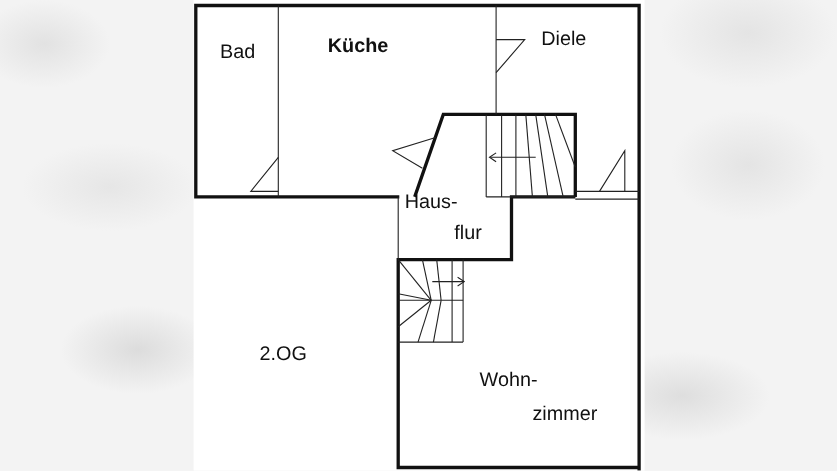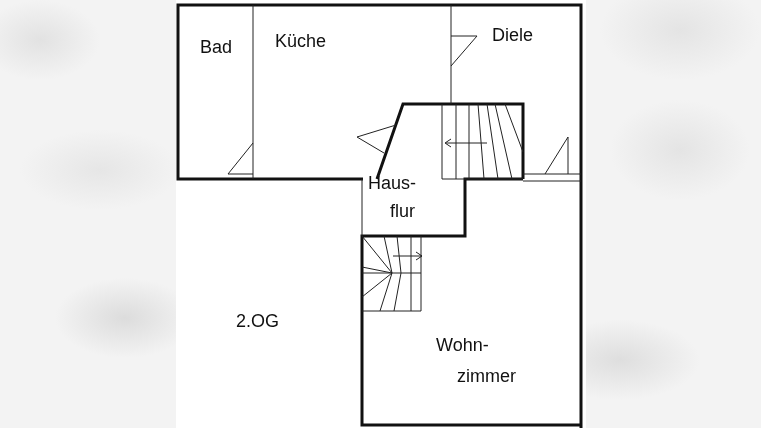--- a/index.html
+++ b/index.html
@@ -86,19 +86,19 @@
     <line x1="384" y1="236" x2="392" y2="273"></line>
     <line x1="397" y1="236" x2="401" y2="273"></line>
     <line x1="392" y1="273" x2="380" y2="311"></line>
     <line x1="401" y1="273" x2="394" y2="311"></line>
     <line x1="393" y1="256" x2="422" y2="256"></line>
     <polyline points="416,252 422,256 416,260"></polyline>
   </g>
 </svg>
 
 <div class="label" style="left:200px;top:33px;">Bad</div>
-<div class="label" style="left:275px;top:27px;">Küche</div>
+<div class="label" style="left:298px;top:27px;font-weight:bold;">Küche</div>
 <div class="label" style="left:492px;top:21px;text-align:right;">Diele</div>
 <div class="label" style="left:368px;top:169px;">Haus-</div>
-<div class="label" style="left:390px;top:197px;text-align:right;">flur</div>
+<div class="label" style="left:413px;top:197px;text-align:right;">flur</div>
 <div class="label" style="left:436px;top:331px;">Wohn-</div>
-<div class="label" style="left:457px;top:362px;text-align:center;">zimmer</div>
+<div class="label" style="left:484px;top:362px;text-align:center;">zimmer</div>
 <div class="label bold" style="left:236px;top:307px;">2.OG</div>
 
 </body></html>

